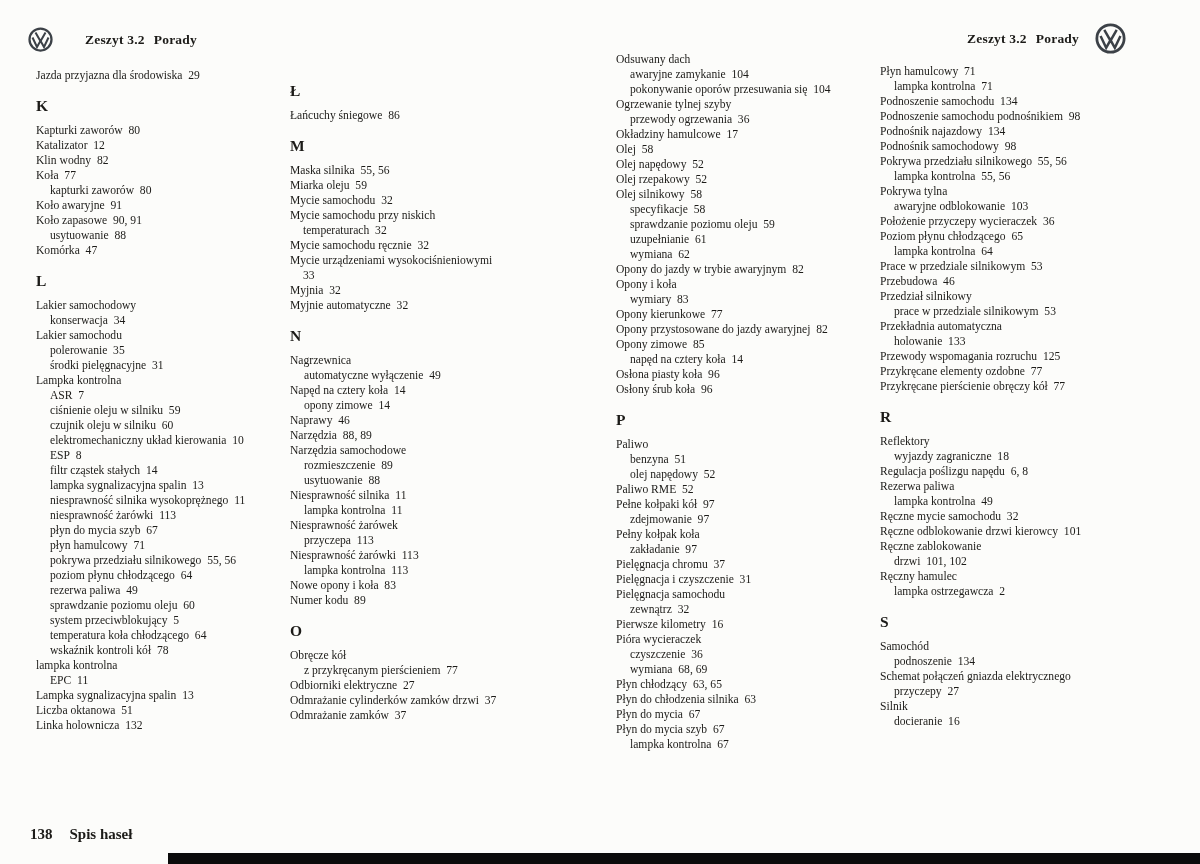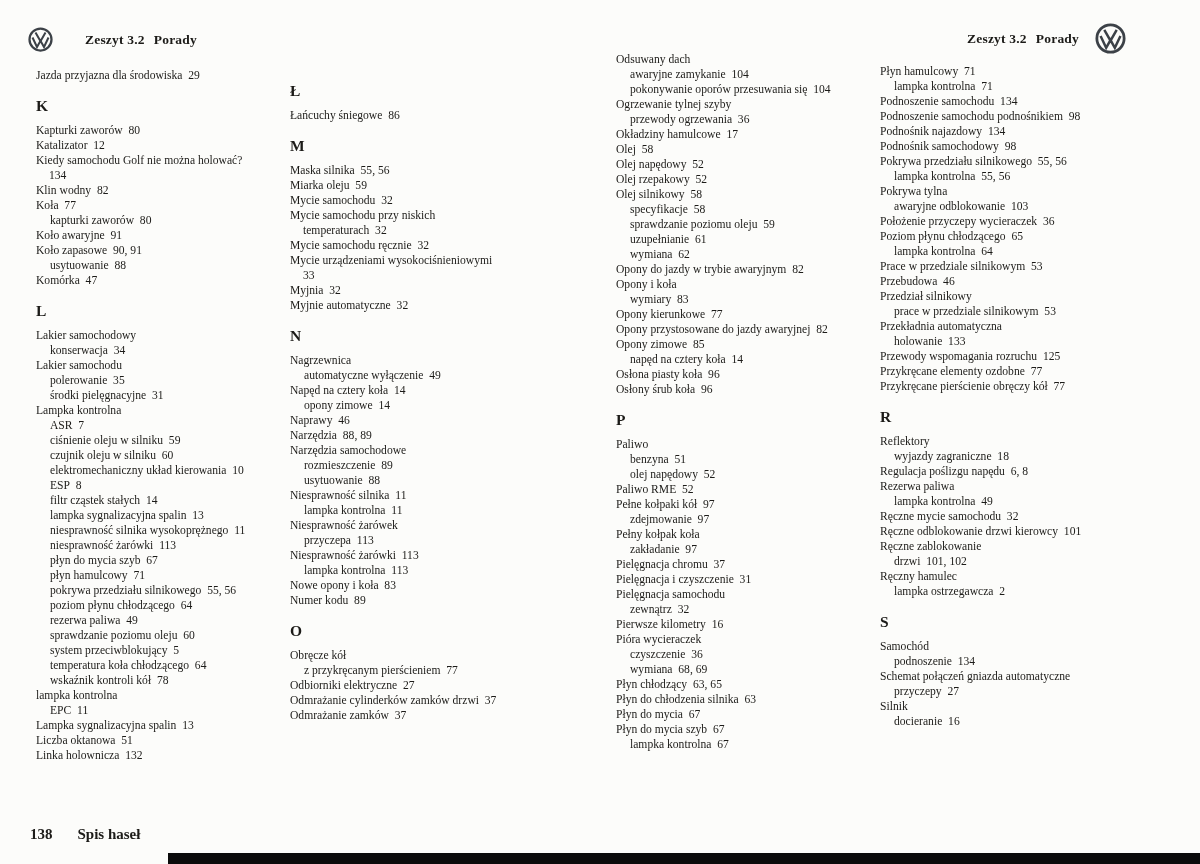--- a/index.html
+++ b/index.html
@@ -17,21 +17,21 @@
   .hdr .ttl { font-weight:bold; font-size:13.5px; letter-spacing:.2px; display:flex; gap:9px; white-space:nowrap;margin-left:18px; }
   .vwlogo { color:#3c4147; flex:0 0 auto; }
   .col { position:absolute; }
   #col-0 { left:36px;  top:68px; width:216px; }
   #col-1 { left:290px; top:68px; width:214px; }
   #col-2 { left:616px; top:52px; width:236px; }
   #col-3 { left:880px; top:64px; width:220px; }
   .sec { font-weight:bold; font-size:15.5px; line-height:19px; margin:13px 0 8px; }
   .entry { font-size:11.6px; line-height:15px; padding-left:13px; text-indent:-13px; }
   .entry.lv1 { padding-left:27px; }
-  .ftr { position:absolute; left:30px; top:826px; font-weight:bold; font-size:15px; display:flex; gap:25px; }
+  .ftr { position:absolute; left:30px; top:826px; font-weight:bold; font-size:15px; display:flex; gap:17px; }
   .bar { position:absolute; left:168px; right:0; bottom:0; height:11px; background:#0b0b0b; }
 </style>
 </head>
 <body>
 
 <div class="hdr hdr-left">
   <svg class="vwlogo" width="25" height="25" viewBox="0 0 100 100">
     <circle cx="50" cy="50" r="44" fill="none" stroke="currentColor" stroke-width="9"></circle>
     <path d="M30 22 L50 57 L70 22" fill="none" stroke="currentColor" stroke-width="8"></path>
     <path d="M18 42 L36 80 L50 55 L64 80 L82 42" fill="none" stroke="currentColor" stroke-width="8"></path>
@@ -52,21 +52,20 @@
     <path d="M30 22 L50 57 L70 22" fill="none" stroke="currentColor" stroke-width="8"></path>
     <path d="M18 42 L36 80 L50 55 L64 80 L82 42" fill="none" stroke="currentColor" stroke-width="8"></path>
   </svg>
 </div>
 
 <div class="col" id="col-0">
     <div class="entry lv0"><span>Jazda przyjazna dla środowiska</span> <span>29</span></div>
     <div class="sec">K</div>
     <div class="entry lv0"><span>Kapturki zaworów</span> <span>80</span></div>
     <div class="entry lv0"><span>Katalizator</span> <span>12</span></div>
-    <div class="entry lv0"><span>Kiedy samochodu Golf nie można holować?</span> <span>134</span></div>
     <div class="entry lv0"><span>Klin wodny</span> <span>82</span></div>
     <div class="entry lv0"><span>Koła</span> <span>77</span></div>
     <div class="entry lv1"><span>kapturki zaworów</span> <span>80</span></div>
     <div class="entry lv0"><span>Koło awaryjne</span> <span>91</span></div>
     <div class="entry lv0"><span>Koło zapasowe</span> <span>90, 91</span></div>
     <div class="entry lv1"><span>usytuowanie</span> <span>88</span></div>
     <div class="entry lv0"><span>Komórka</span> <span>47</span></div>
     <div class="sec">L</div>
     <div class="entry lv0"><span>Lakier samochodowy</span></div>
     <div class="entry lv1"><span>konserwacja</span> <span>34</span></div>
@@ -213,21 +212,21 @@
     <div class="entry lv1"><span>lampka kontrolna</span> <span>49</span></div>
     <div class="entry lv0"><span>Ręczne mycie samochodu</span> <span>32</span></div>
     <div class="entry lv0"><span>Ręczne odblokowanie drzwi kierowcy</span> <span>101</span></div>
     <div class="entry lv0"><span>Ręczne zablokowanie</span></div>
     <div class="entry lv1"><span>drzwi</span> <span>101, 102</span></div>
     <div class="entry lv0"><span>Ręczny hamulec</span></div>
     <div class="entry lv1"><span>lampka ostrzegawcza</span> <span>2</span></div>
     <div class="sec">S</div>
     <div class="entry lv0"><span>Samochód</span></div>
     <div class="entry lv1"><span>podnoszenie</span> <span>134</span></div>
-    <div class="entry lv0"><span>Schemat połączeń gniazda automatyczne</span></div>
+    <div class="entry lv0"><span>Schemat połączeń gniazda elektrycznego</span></div>
     <div class="entry lv1"><span>przyczepy</span> <span>27</span></div>
     <div class="entry lv0"><span>Silnik</span></div>
     <div class="entry lv1"><span>docieranie</span> <span>16</span></div>
   </div>
 
 <div class="ftr">
   <span>138</span>
   <span>Spis haseł</span>
 </div>
 <div class="bar"></div>

